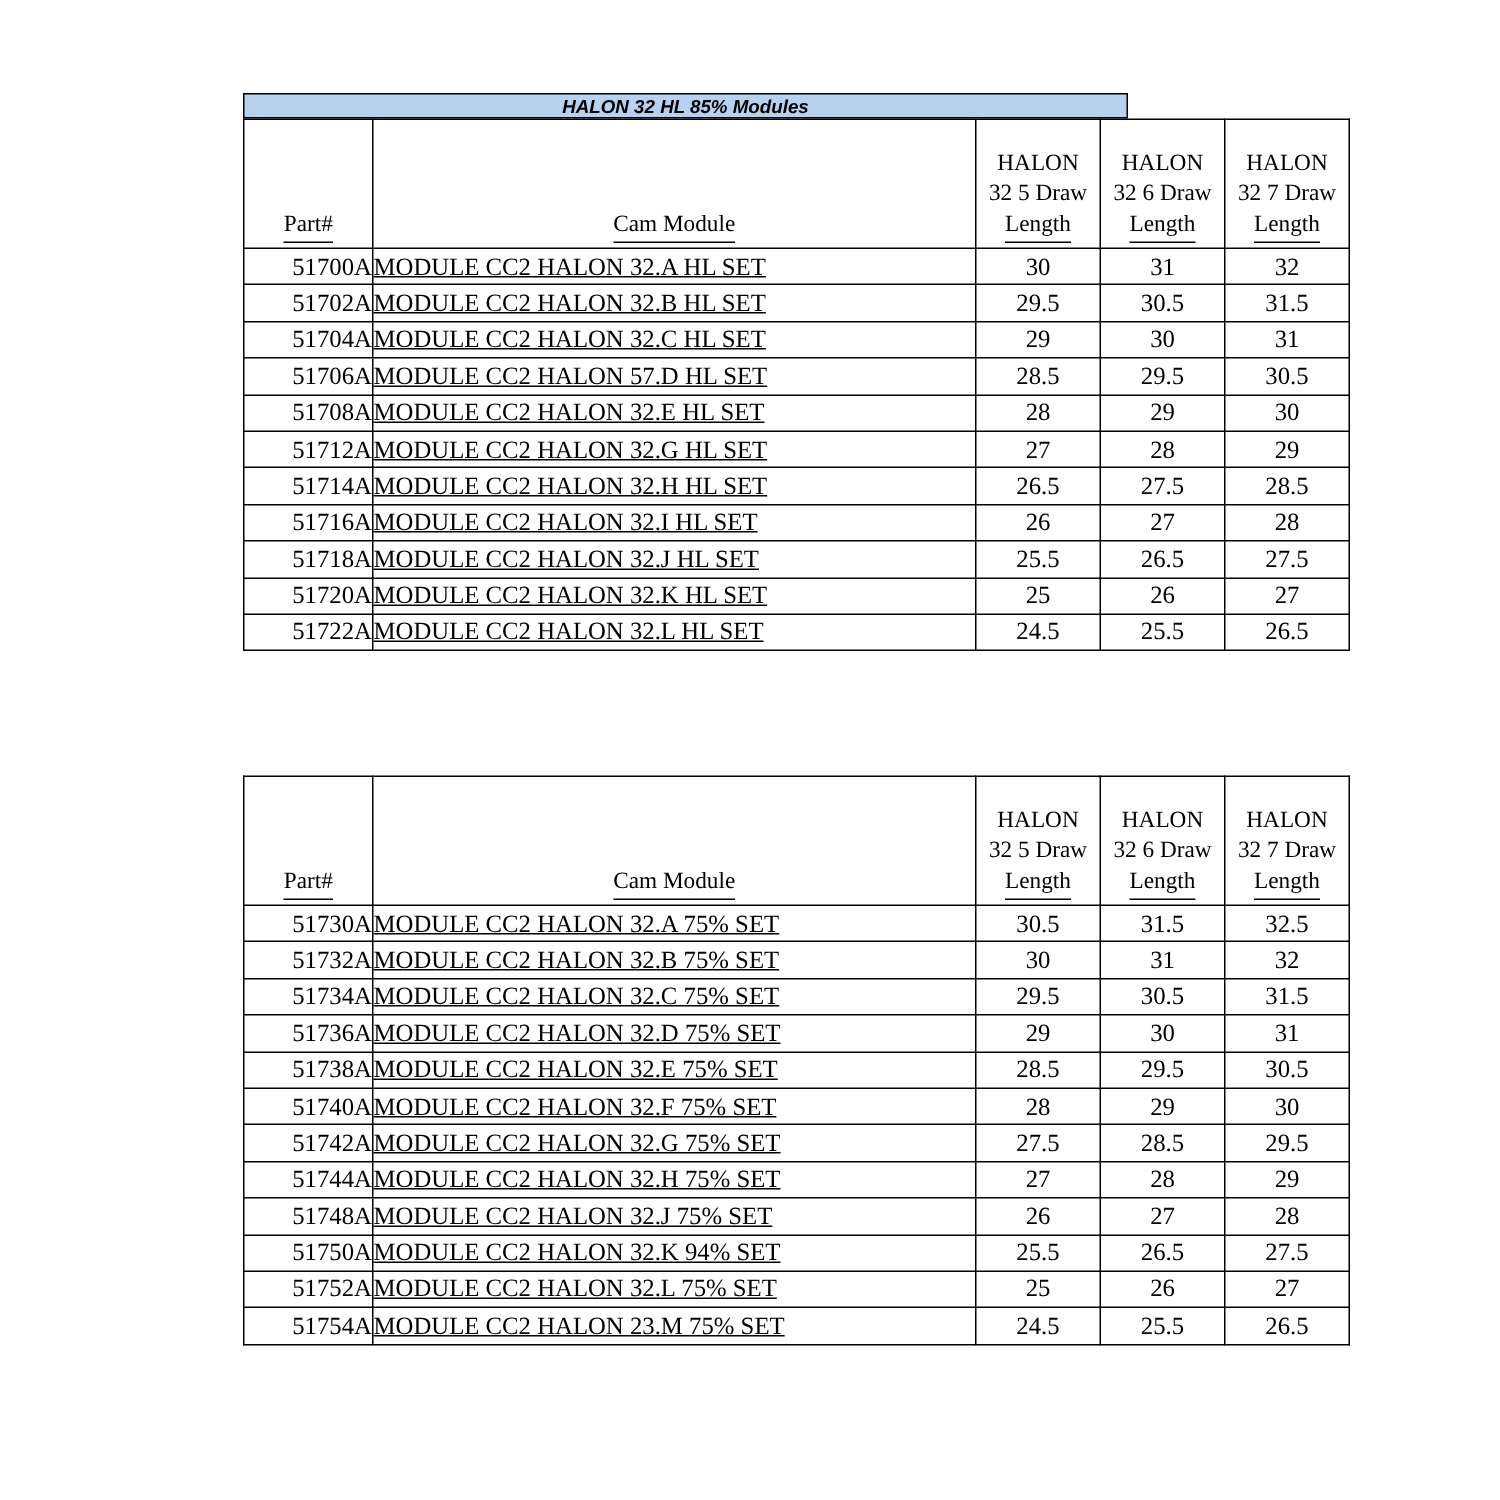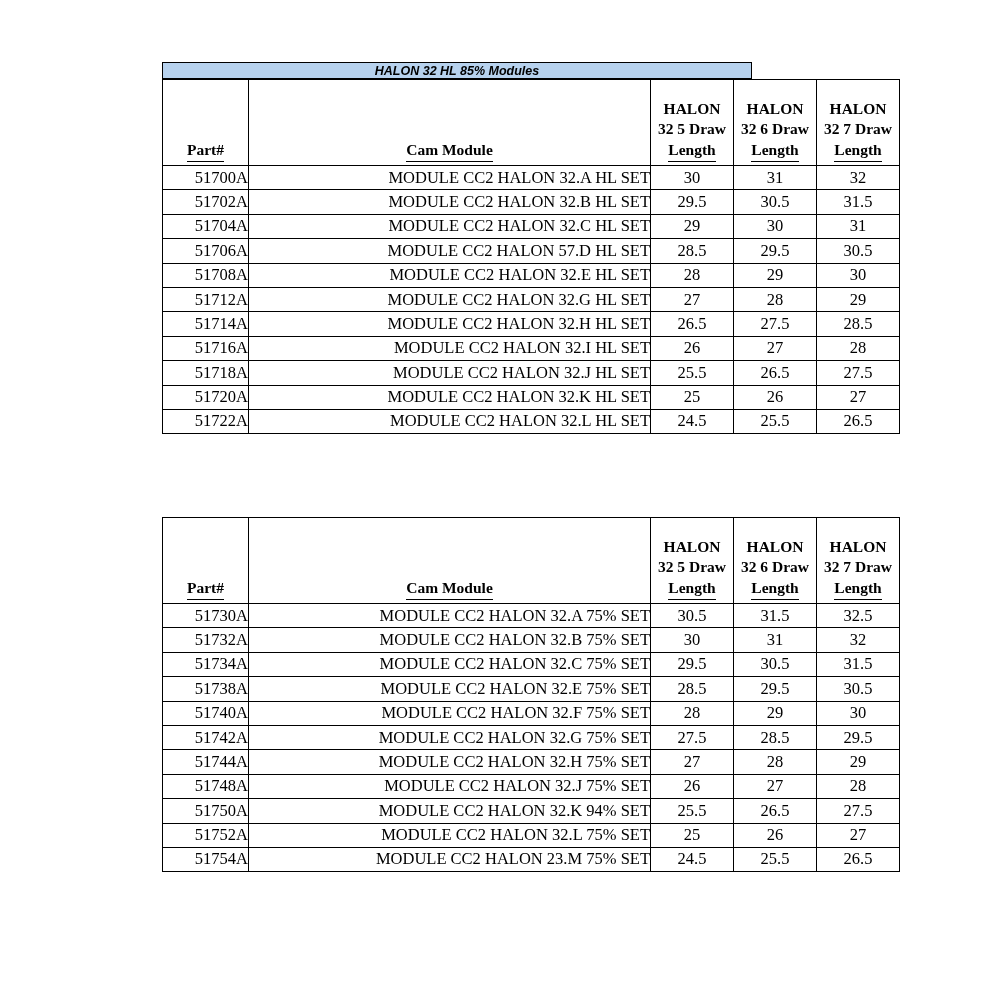--- a/index.html
+++ b/index.html
@@ -70,41 +70,42 @@
   .hdr-stack {
     display: flex;
     flex-direction: column;
     align-items: center;
     justify-content: flex-end;
     height: 100%;
     padding-bottom: 3px;
     box-sizing: border-box;
   }
   .hdr-stack .ln {
-    font-weight: bold;
+    font-weight: normal;
     font-size: 15.5px;
     line-height: 1.32;
     white-space: nowrap;
   }
   .hdr-stack .ln.last {
     border-bottom: 1.5px solid #000;
     padding-bottom: 1px;
   }
   .hdr-stack .ln.first {
     border-bottom: none;
   }
   .cell-part {
     padding-left: 7px;
     text-align: right;
     white-space: nowrap;
   }
   .cell-module {
     padding-left: 9px;
-    text-align: right;
+    text-align: left;
     white-space: nowrap;
+    text-decoration: underline;
   }
   .cell-len {
     text-align: center;
   }
   tbody tr { height: 24.4px; }
 </style>
 </head>
 <body>
 
 <div class="page">
@@ -296,20 +297,27 @@
             <td class="cell-len">32</td>
           </tr>
           <tr>
             <td class="cell-part">51734A</td>
             <td class="cell-module">MODULE CC2 HALON 32.C 75% SET</td>
             <td class="cell-len">29.5</td>
             <td class="cell-len">30.5</td>
             <td class="cell-len">31.5</td>
           </tr>
           <tr>
+            <td class="cell-part">51736A</td>
+            <td class="cell-module">MODULE CC2 HALON 32.D 75% SET</td>
+            <td class="cell-len">29</td>
+            <td class="cell-len">30</td>
+            <td class="cell-len">31</td>
+          </tr>
+          <tr>
             <td class="cell-part">51738A</td>
             <td class="cell-module">MODULE CC2 HALON 32.E 75% SET</td>
             <td class="cell-len">28.5</td>
             <td class="cell-len">29.5</td>
             <td class="cell-len">30.5</td>
           </tr>
           <tr>
             <td class="cell-part">51740A</td>
             <td class="cell-module">MODULE CC2 HALON 32.F 75% SET</td>
             <td class="cell-len">28</td>

